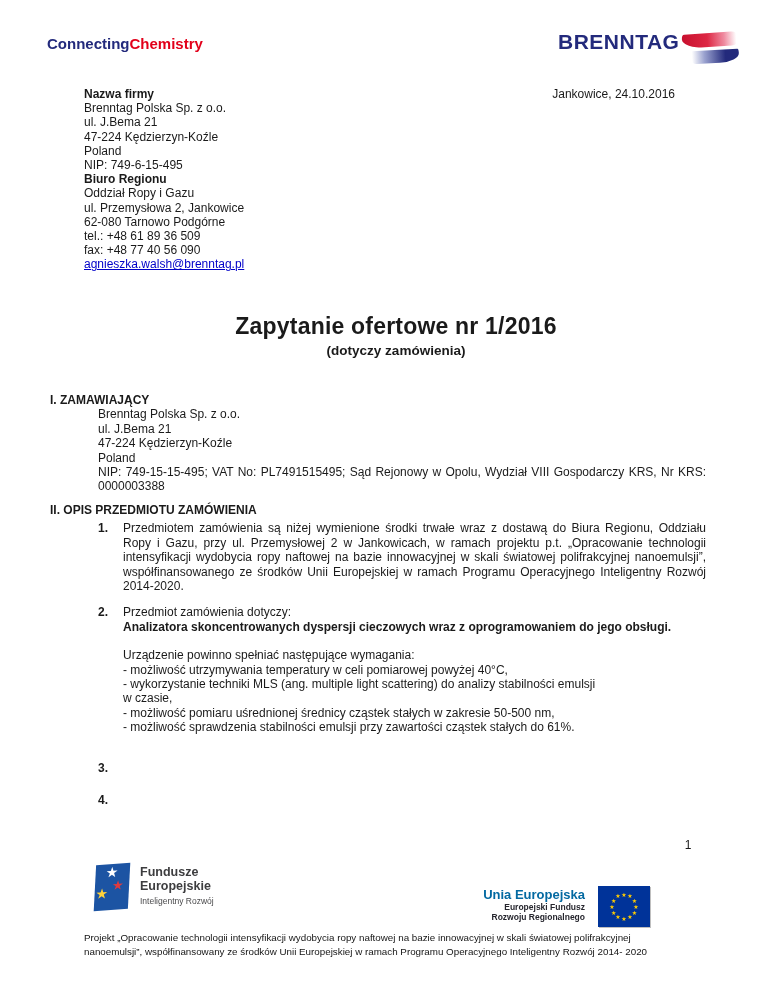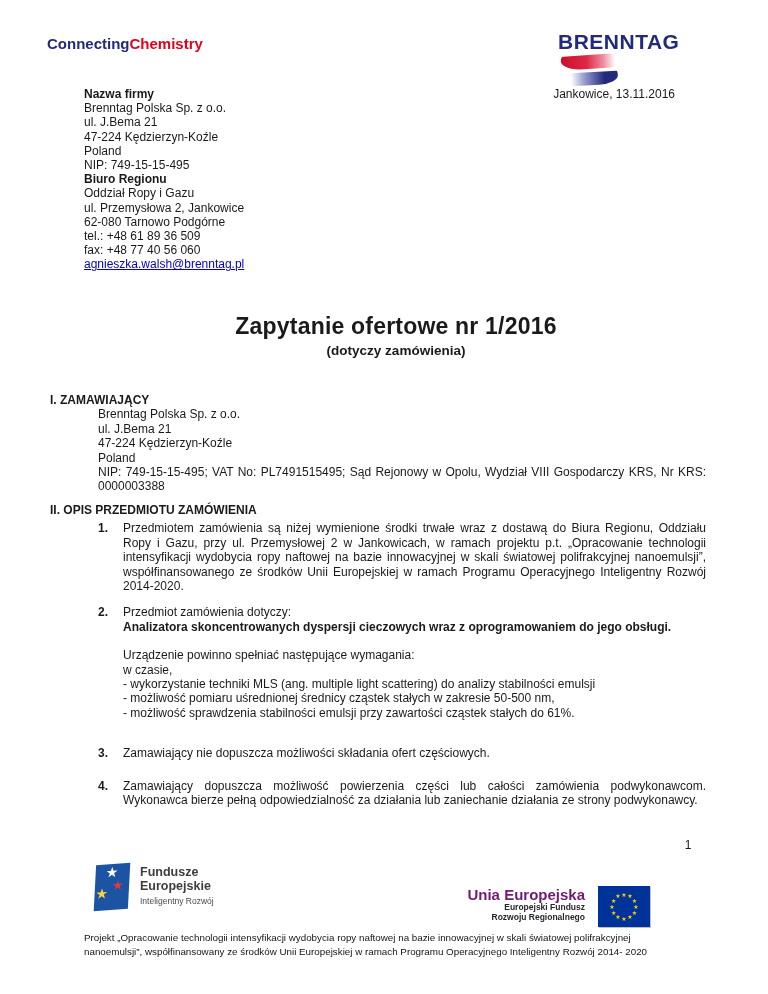--- a/index.html
+++ b/index.html
@@ -5,21 +5,21 @@
   html,body{margin:0;padding:0;background:#888;}
   .page{
     position:relative;width:768px;height:994px;background:#ffffff;margin:0 auto;
     font-family:"Liberation Sans",sans-serif;font-size:12px;color:#1a1a1a;overflow:hidden;
   }
   .b{font-weight:700;}
   
   .logo-left{position:absolute;left:47px;top:35px;font-size:15px;font-weight:700;letter-spacing:0px;}
   .logo-left .p1{color:var(--brand-blue,#232a7c);}
   .logo-left .p2{color:var(--brand-red,#e2001a);}
-  .logo-brenntag{position:absolute;left:558px;top:31px;display:flex;align-items:flex-start;flex-direction:column;}
+  .logo-brenntag{position:absolute;left:558px;top:31px;display:flex;align-items:flex-start;}
   .brenntag-word{font-size:21px;font-weight:700;color:var(--brand-blue,#232a7c);letter-spacing:0.5px;line-height:22px;}
   .swoosh{position:relative;width:58px;height:42px;margin-left:3px;}
   .swoosh .red{
     position:absolute;left:0;top:2px;width:56px;height:14px;
     background:linear-gradient(90deg,#c8102e 0%,#dd2743 45%,#ef8ba0 75%,rgba(255,255,255,0) 97%);
     border-radius:4px 10px 10px 60%/50% 50% 50% 100%;
     transform:rotate(-4deg);
   }
   .swoosh .blue{
     position:absolute;left:9px;top:19px;width:48px;height:13px;
@@ -58,21 +58,21 @@
   .fe-star{position:absolute;line-height:1;}
   .fe-star.white{color:#ffffff;font-size:14px;left:10px;top:1px;}
   .fe-star.red{color:var(--fe-star-red,#e03a3e);font-size:13px;left:17px;top:15px;}
   .fe-star.yellow{color:var(--fe-star-yellow,#ffd23b);font-size:14px;left:1px;top:22px;}
   .fe-text{position:absolute;left:47px;top:6px;white-space:nowrap;}
   .fe-main{font-size:12.5px;font-weight:700;color:#3d3d3f;line-height:13.5px;}
   .fe-sub{font-size:8.5px;color:#4a4a4c;margin-top:3px;}
   
   .footer-eu{position:absolute;left:0;top:884px;width:768px;height:50px;}
   .eu-text{position:absolute;left:385px;top:3px;width:200px;text-align:right;}
-  .eu-title{font-size:15px;font-weight:700;color:#701a75;line-height:15px;}
+  .eu-title{font-size:13px;font-weight:700;color:#0369a1;line-height:15px;}
   .eu-sub{font-size:8.5px;font-weight:700;color:#26262e;line-height:10px;}
   .eu-flag{position:absolute;left:598px;top:2px;width:52px;height:41px;background:var(--eu-flag-blue,#003399);
     box-shadow:1px 1px 0 rgba(0,0,0,0.25);}
   .eu-star{position:absolute;color:var(--eu-star-yellow,#ffcc00);font-size:6px;line-height:6px;width:7px;text-align:center;}
   
   .project-text{position:absolute;left:84px;top:931px;width:620px;font-size:9.8px;line-height:13.5px;color:#141414;}
 </style>
 </head>
 <body>
 
@@ -82,35 +82,35 @@
     <span class="p1">Connecting</span><span class="p2">Chemistry</span>
   </div>
   <div class="logo-brenntag">
     <span class="brenntag-word">BRENNTAG</span>
     <span class="swoosh">
       <span class="red"></span>
       <span class="blue"></span>
     </span>
   </div>
 
-  <div class="dateline">Jankowice, 13.11.2016</div>
+  <div class="dateline">Jankowice, 24.10.2016</div>
 
   <div class="sender">
     <div class="b">Nazwa firmy</div>
     <div>Brenntag Polska Sp. z o.o.</div>
     <div>ul. J.Bema 21</div>
     <div>47-224 Kędzierzyn-Koźle</div>
     <div>Poland</div>
-    <div>NIP: 749-15-15-495</div>
+    <div>NIP: 749-6-15-495</div>
     <div class="b">Biuro Regionu</div>
     <div>Oddział Ropy i Gazu</div>
     <div>ul. Przemysłowa 2, Jankowice</div>
     <div>62-080 Tarnowo Podgórne</div>
     <div>tel.: +48 61 89 36 509</div>
-    <div>fax: +48 77 40 56 060</div>
+    <div>fax: +48 77 40 56 090</div>
     <div><a href="#">agnieszka.walsh@brenntag.pl</a></div>
   </div>
 
   <div class="title-block">
     <div class="doc-title">Zapytanie ofertowe nr 1/2016</div>
     <div class="doc-subtitle">(dotyczy zamówienia)</div>
   </div>
 
   <div class="section sec1">
     <div class="sec-head">I. ZAMAWIAJĄCY</div>
@@ -130,35 +130,34 @@
       <div class="num">1.</div>
       <div class="bd just">Przedmiotem zamówienia są niżej wymienione środki trwałe wraz z dostawą do Biura Regionu, Oddziału Ropy i Gazu, przy ul. Przemysłowej 2 w Jankowicach, w ramach projektu p.t. „Opracowanie technologii intensyfikacji wydobycia ropy naftowej na bazie innowacyjnej w skali światowej polifrakcyjnej nanoemulsji”, współfinansowanego ze środków Unii Europejskiej w ramach Programu Operacyjnego Inteligentny Rozwój 2014-2020.</div>
     </div>
 
     <div class="li">
       <div class="num">2.</div>
       <div class="bd">
         <div>Przedmiot zamówienia dotyczy:</div>
         <div class="b just">Analizatora skoncentrowanych dyspersji cieczowych wraz z oprogramowaniem do jego obsługi.</div>
         <div class="req-gap">Urządzenie powinno spełniać następujące wymagania:</div>
+        <div>- możliwość utrzymywania temperatury w celi pomiarowej powyżej 40°C,</div>
+        <div>- wykorzystanie techniki MLS (ang. multiple light scattering) do analizy stabilności emulsji</div>
         <div>w czasie,</div>
-        <div>- wykorzystanie techniki MLS (ang. multiple light scattering) do analizy stabilności emulsji</div>
         <div>- możliwość pomiaru uśrednionej średnicy cząstek stałych w zakresie 50-500 nm,</div>
         <div>- możliwość sprawdzenia stabilności emulsji przy zawartości cząstek stałych do 61%.</div>
       </div>
     </div>
 
     <div class="li mt26">
       <div class="num">3.</div>
-      <div class="bd">Zamawiający nie dopuszcza możliwości składania ofert częściowych.</div>
     </div>
 
     <div class="li mt18">
       <div class="num">4.</div>
-      <div class="bd just">Zamawiający dopuszcza możliwość powierzenia części lub całości zamówienia podwykonawcom. Wykonawca bierze pełną odpowiedzialność za działania lub zaniechanie działania ze strony podwykonawcy.</div>
     </div>
   </div>
 
   <div class="pagenum">1</div>
 
   <div class="footer-fe">
     <div class="fe-flag">
       <span class="fe-star white">★</span>
       <span class="fe-star red">★</span>
       <span class="fe-star yellow">★</span>

